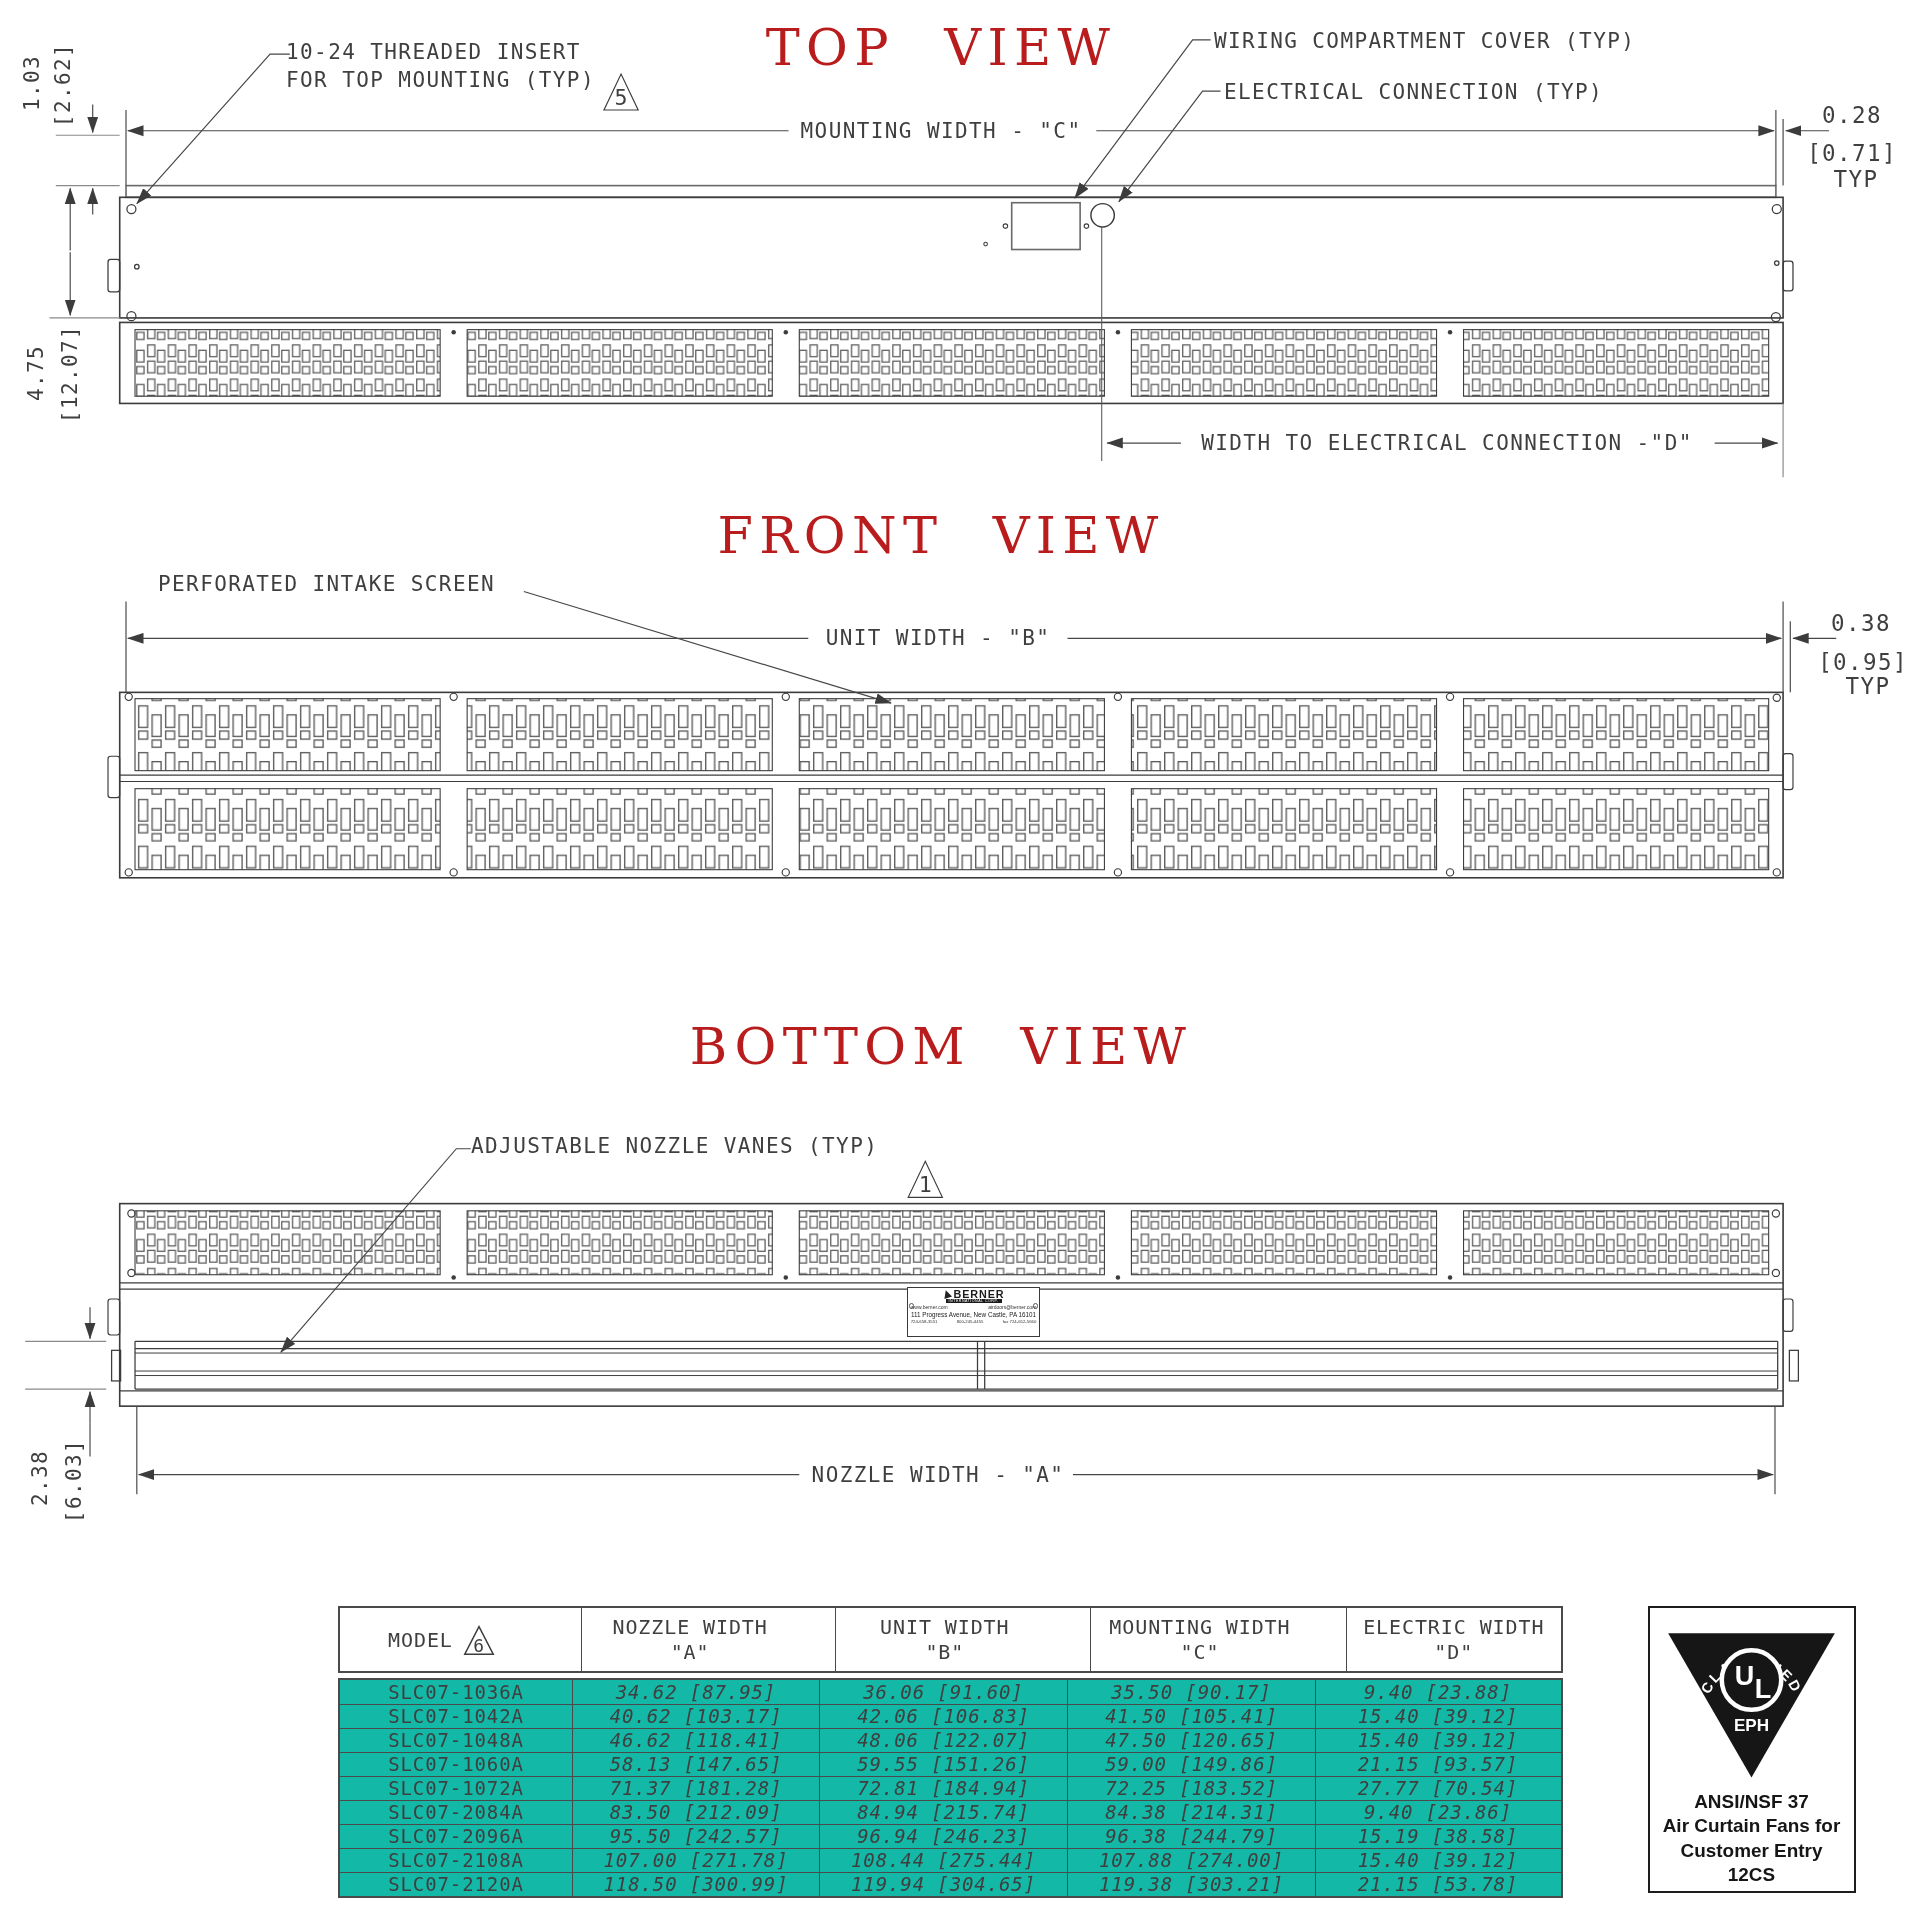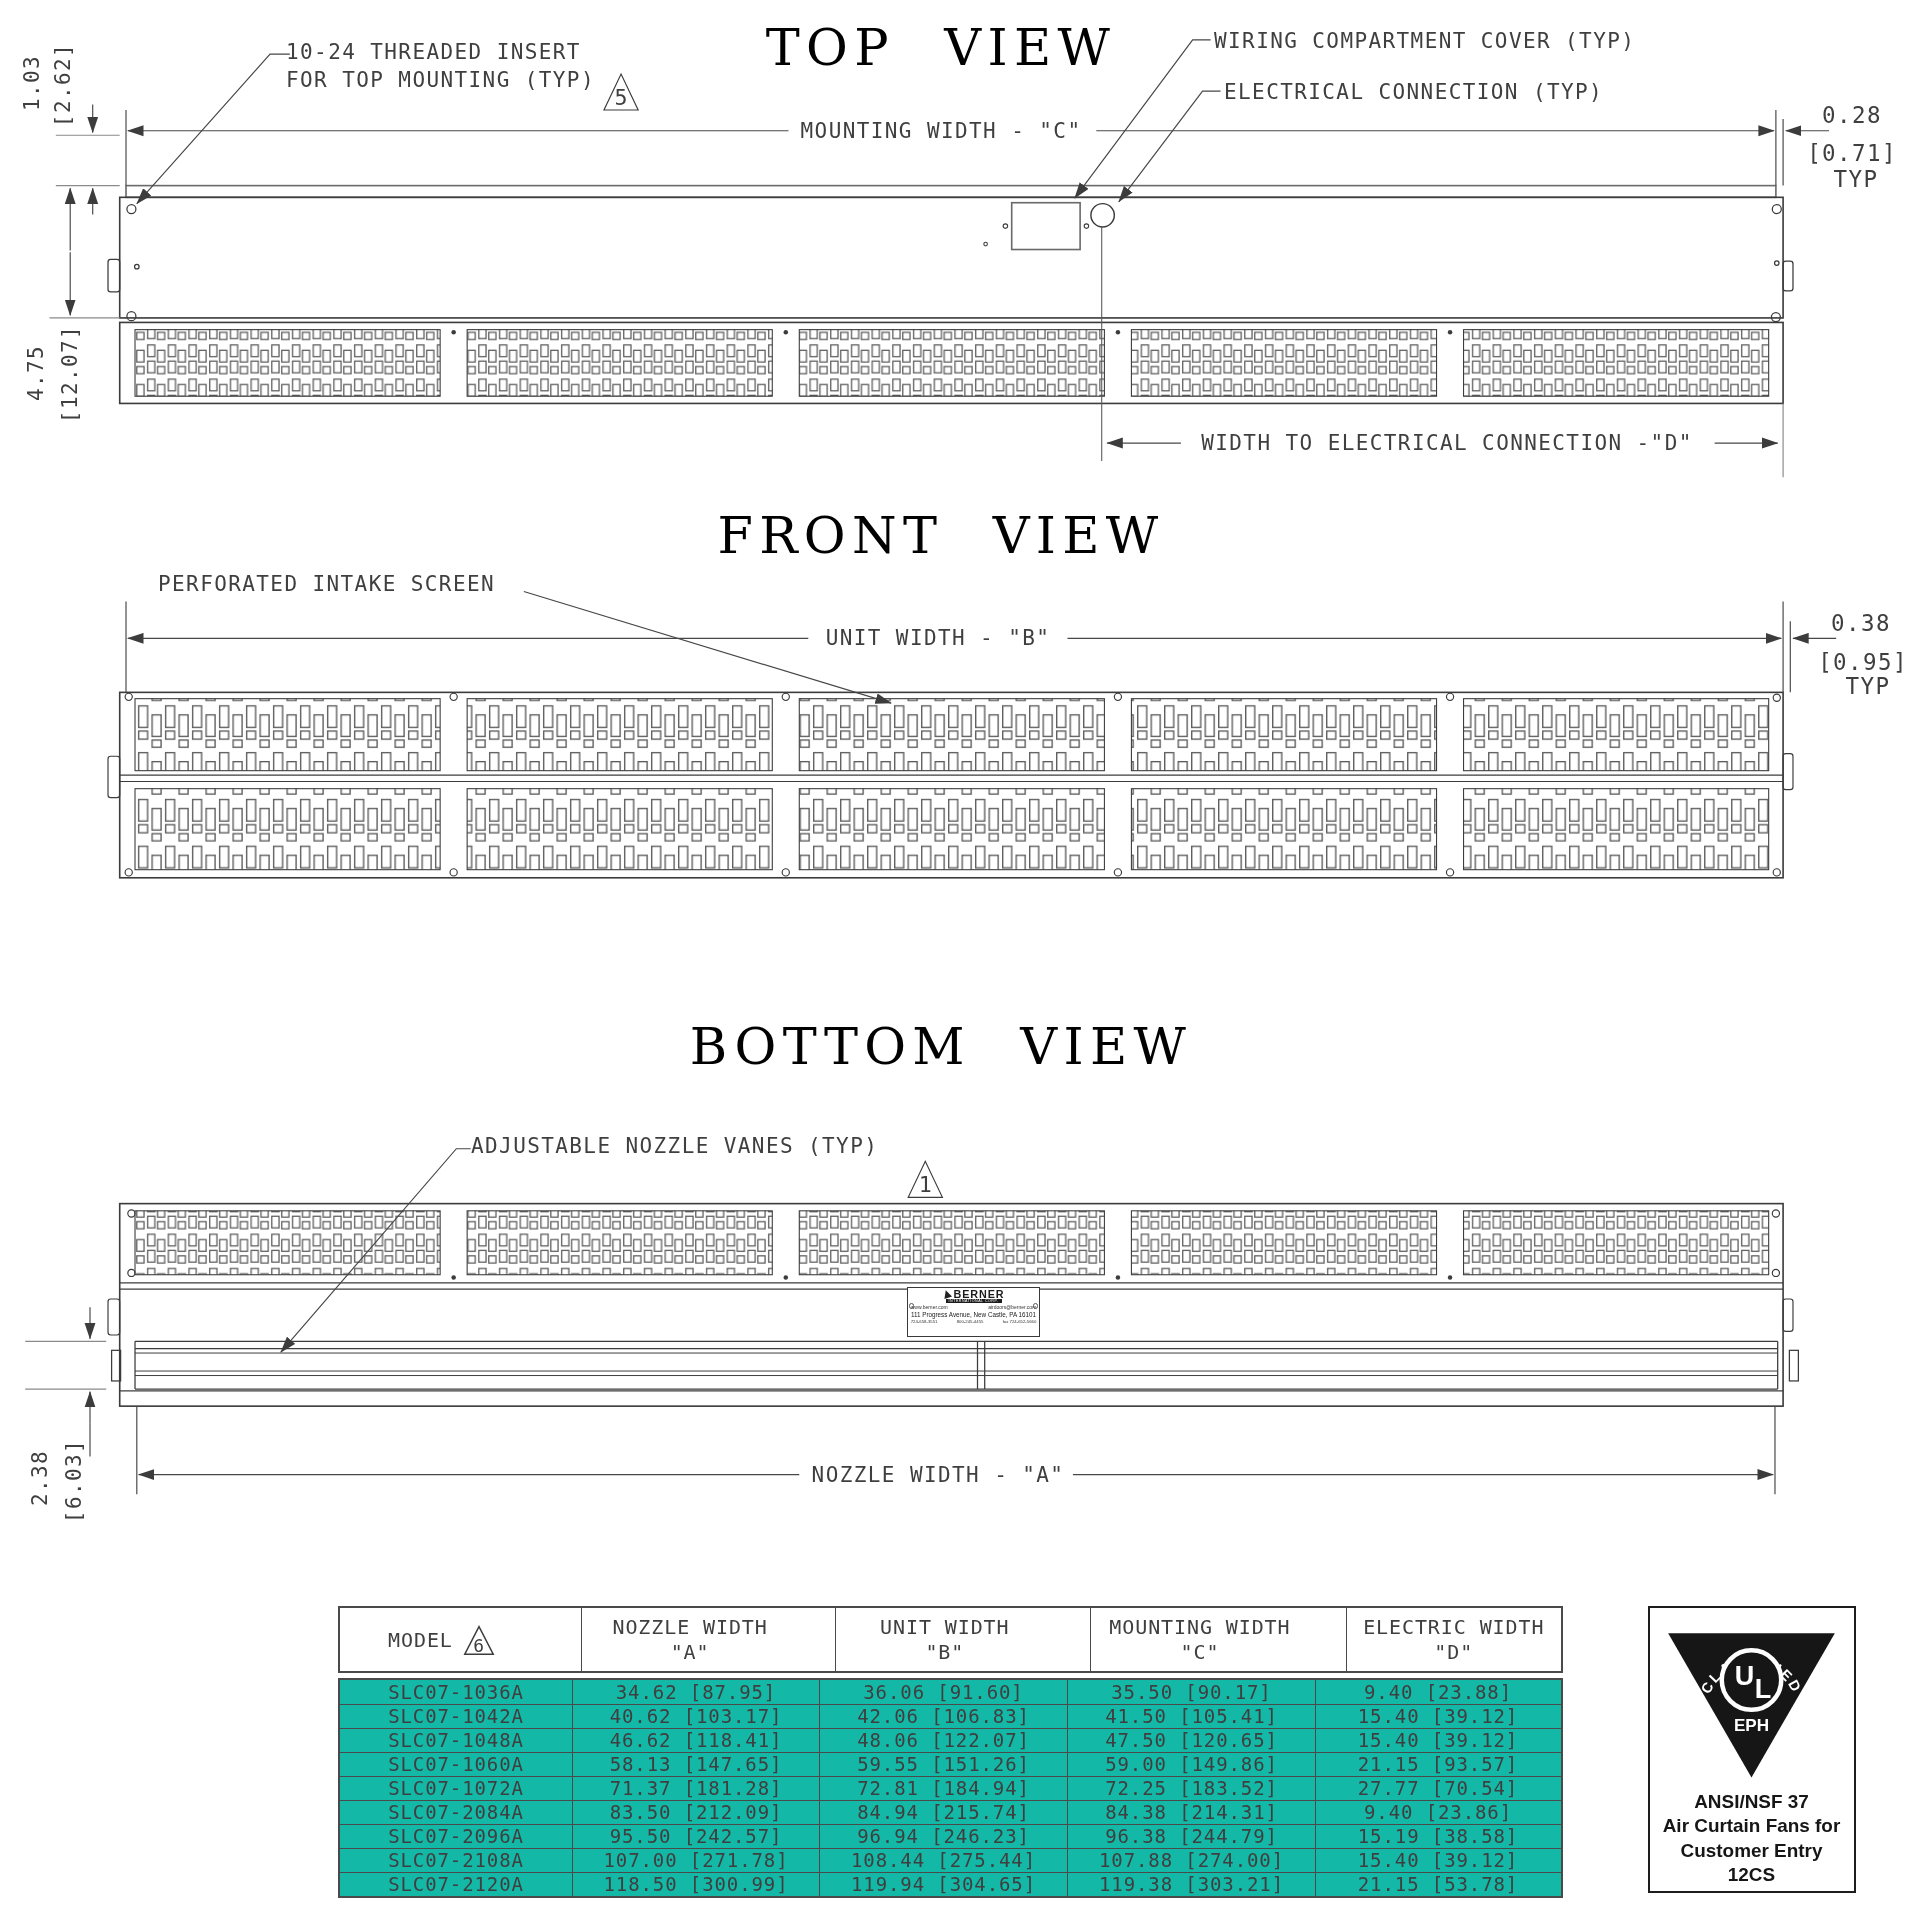--- a/index.html
+++ b/index.html
@@ -4,21 +4,21 @@
 <style>
   html,body{margin:0;padding:0;background:#ffffff;}
   body{width:1910px;height:1932px;position:relative;overflow:hidden;
        font-family:"DejaVu Sans Mono",monospace;color:#3c3c3c;}
   #draw{position:absolute;left:0;top:0;}
   .lbl{position:absolute;white-space:nowrap;font-size:21px;letter-spacing:1.4px;color:#3f3f3f;}
   .ctr{transform:translateX(-50%);}
   .rot{position:absolute;white-space:nowrap;font-size:21px;letter-spacing:1.4px;color:#3f3f3f;
        transform:translate(-50%,-50%) rotate(-90deg);}
   .vtitle{position:absolute;white-space:nowrap;font-family:"DejaVu Serif",serif;font-size:51px;
-          color:#000000;letter-spacing:6.3px;word-spacing:27px;transform:translateX(-50%);font-weight:500;}
+          color:#b91c1c;letter-spacing:6.3px;word-spacing:27px;transform:translateX(-50%);font-weight:500;}
   .dimsm{font-size:22.5px;}
   
   #plate{position:absolute;left:907px;top:1287px;width:133px;height:50px;border:1.8px solid #3a3a3a;
          background:#fff;box-sizing:border-box;font-family:"Liberation Sans",sans-serif;overflow:hidden;}
   #plate .logorow{display:flex;justify-content:center;align-items:center;gap:3px;margin-top:0.9px;}
   #plate .fan{width:0;height:0;border-left:4.5px solid transparent;border-right:4.5px solid transparent;
               border-bottom:8px solid #222;transform:rotate(-18deg);}
   #plate .brand{font-weight:bold;font-size:10.8px;letter-spacing:0.9px;color:#1c1c1c;line-height:10px;}
   #plate .brandsub{background:#1c1c1c;color:#fff;font-size:3.6px;text-align:center;width:56px;margin:0 auto;
                    letter-spacing:0.5px;line-height:4.5px;}
@@ -32,21 +32,21 @@
   .thcell{display:flex;flex-direction:column;justify-content:center;align-items:center;
           box-sizing:border-box;font-size:20px;letter-spacing:0.9px;color:#3f3f3f;}
   .thcell+.thcell{border-left:1.8px solid #4a4a4a;}
   .thcell .sub{margin-top:1.8px;}
   .modelflex{flex-direction:row;gap:9px;}
   .tbody{border:2.3px solid #4a4a4a;box-sizing:border-box;margin-top:4.5px;background:#14b8a6;}
   .trow{display:flex;height:24px;box-sizing:border-box;}
   .trow+.trow{border-top:1.6px solid #4a4a4a;}
   .tcell{display:flex;align-items:center;justify-content:center;box-sizing:border-box;
          font-size:19px;letter-spacing:0.9px;color:#3f3f3f;}
-  .tcell+.tcell{border-left:1.8px solid #4a4a4a;}
+  .tcell+.tcell{border-left:1.8px solid #4a4a4a;font-style:italic;}
   .w0{width:232px;}.w1{width:247px;}.w2{width:248px;text-align:center;}.w3{width:248px;}.w4{width:245px;}
   
   #ul{position:absolute;left:1648px;top:1606px;width:208px;height:287px;border:2.7px solid #1d1d1d;
       box-sizing:border-box;background:#fff;}
 </style>
 </head>
 <body>
 
 <svg id="draw" width="1910" height="1932" viewBox="0 0 2122 2146">
   <defs>

